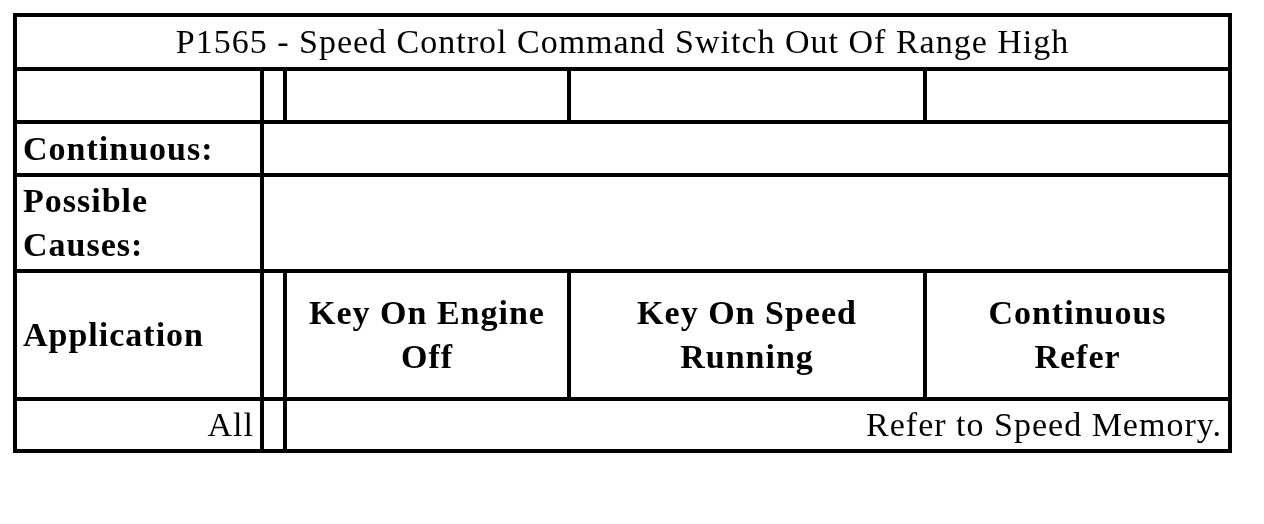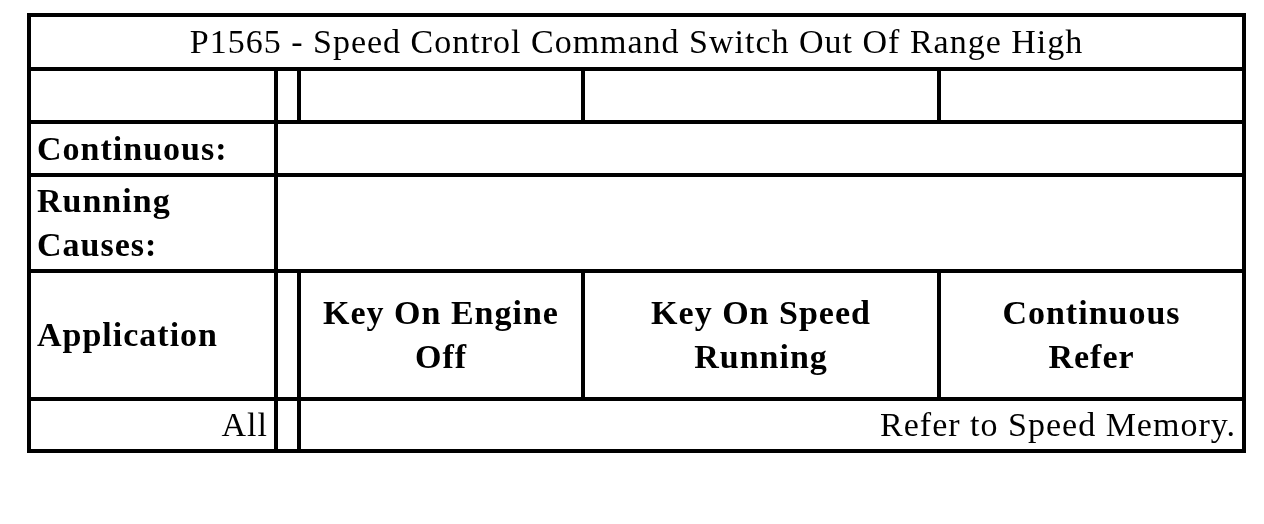--- a/index.html
+++ b/index.html
@@ -7,21 +7,21 @@
     position: relative;
     width: 1264px;
     height: 524px;
     background: #ffffff;
     color: #000000;
     font-family: "Liberation Serif", "DejaVu Serif", serif;
     overflow: hidden;
   }
   table.dtc {
     position: absolute;
-    left: 27px;
+    left: 13px;
     top: 13px;
     width: 1215px;
     border-collapse: collapse;
     table-layout: fixed;
   }
   table.dtc td {
     border: 4px solid #000000;
     vertical-align: middle;
     padding: 2px 6px;
     font-size: 34px;
@@ -73,21 +73,21 @@
 
     <tr class="r-desc">
       <td class="label-cell">
         <div class="lwrap">Continuous:</div>
       </td>
       <td colspan="4" class="body-cell"></td>
     </tr>
 
     <tr class="r-causes">
       <td class="label-cell">
-        <div class="lwrap">Running Causes:</div>
+        <div class="lwrap">Possible Causes:</div>
       </td>
       <td colspan="4" class="body-cell"></td>
     </tr>
 
 
     <tr class="r-head">
       <td class="label-cell">
         <div class="lwrap">Application</div>
       </td>
       <td></td>

